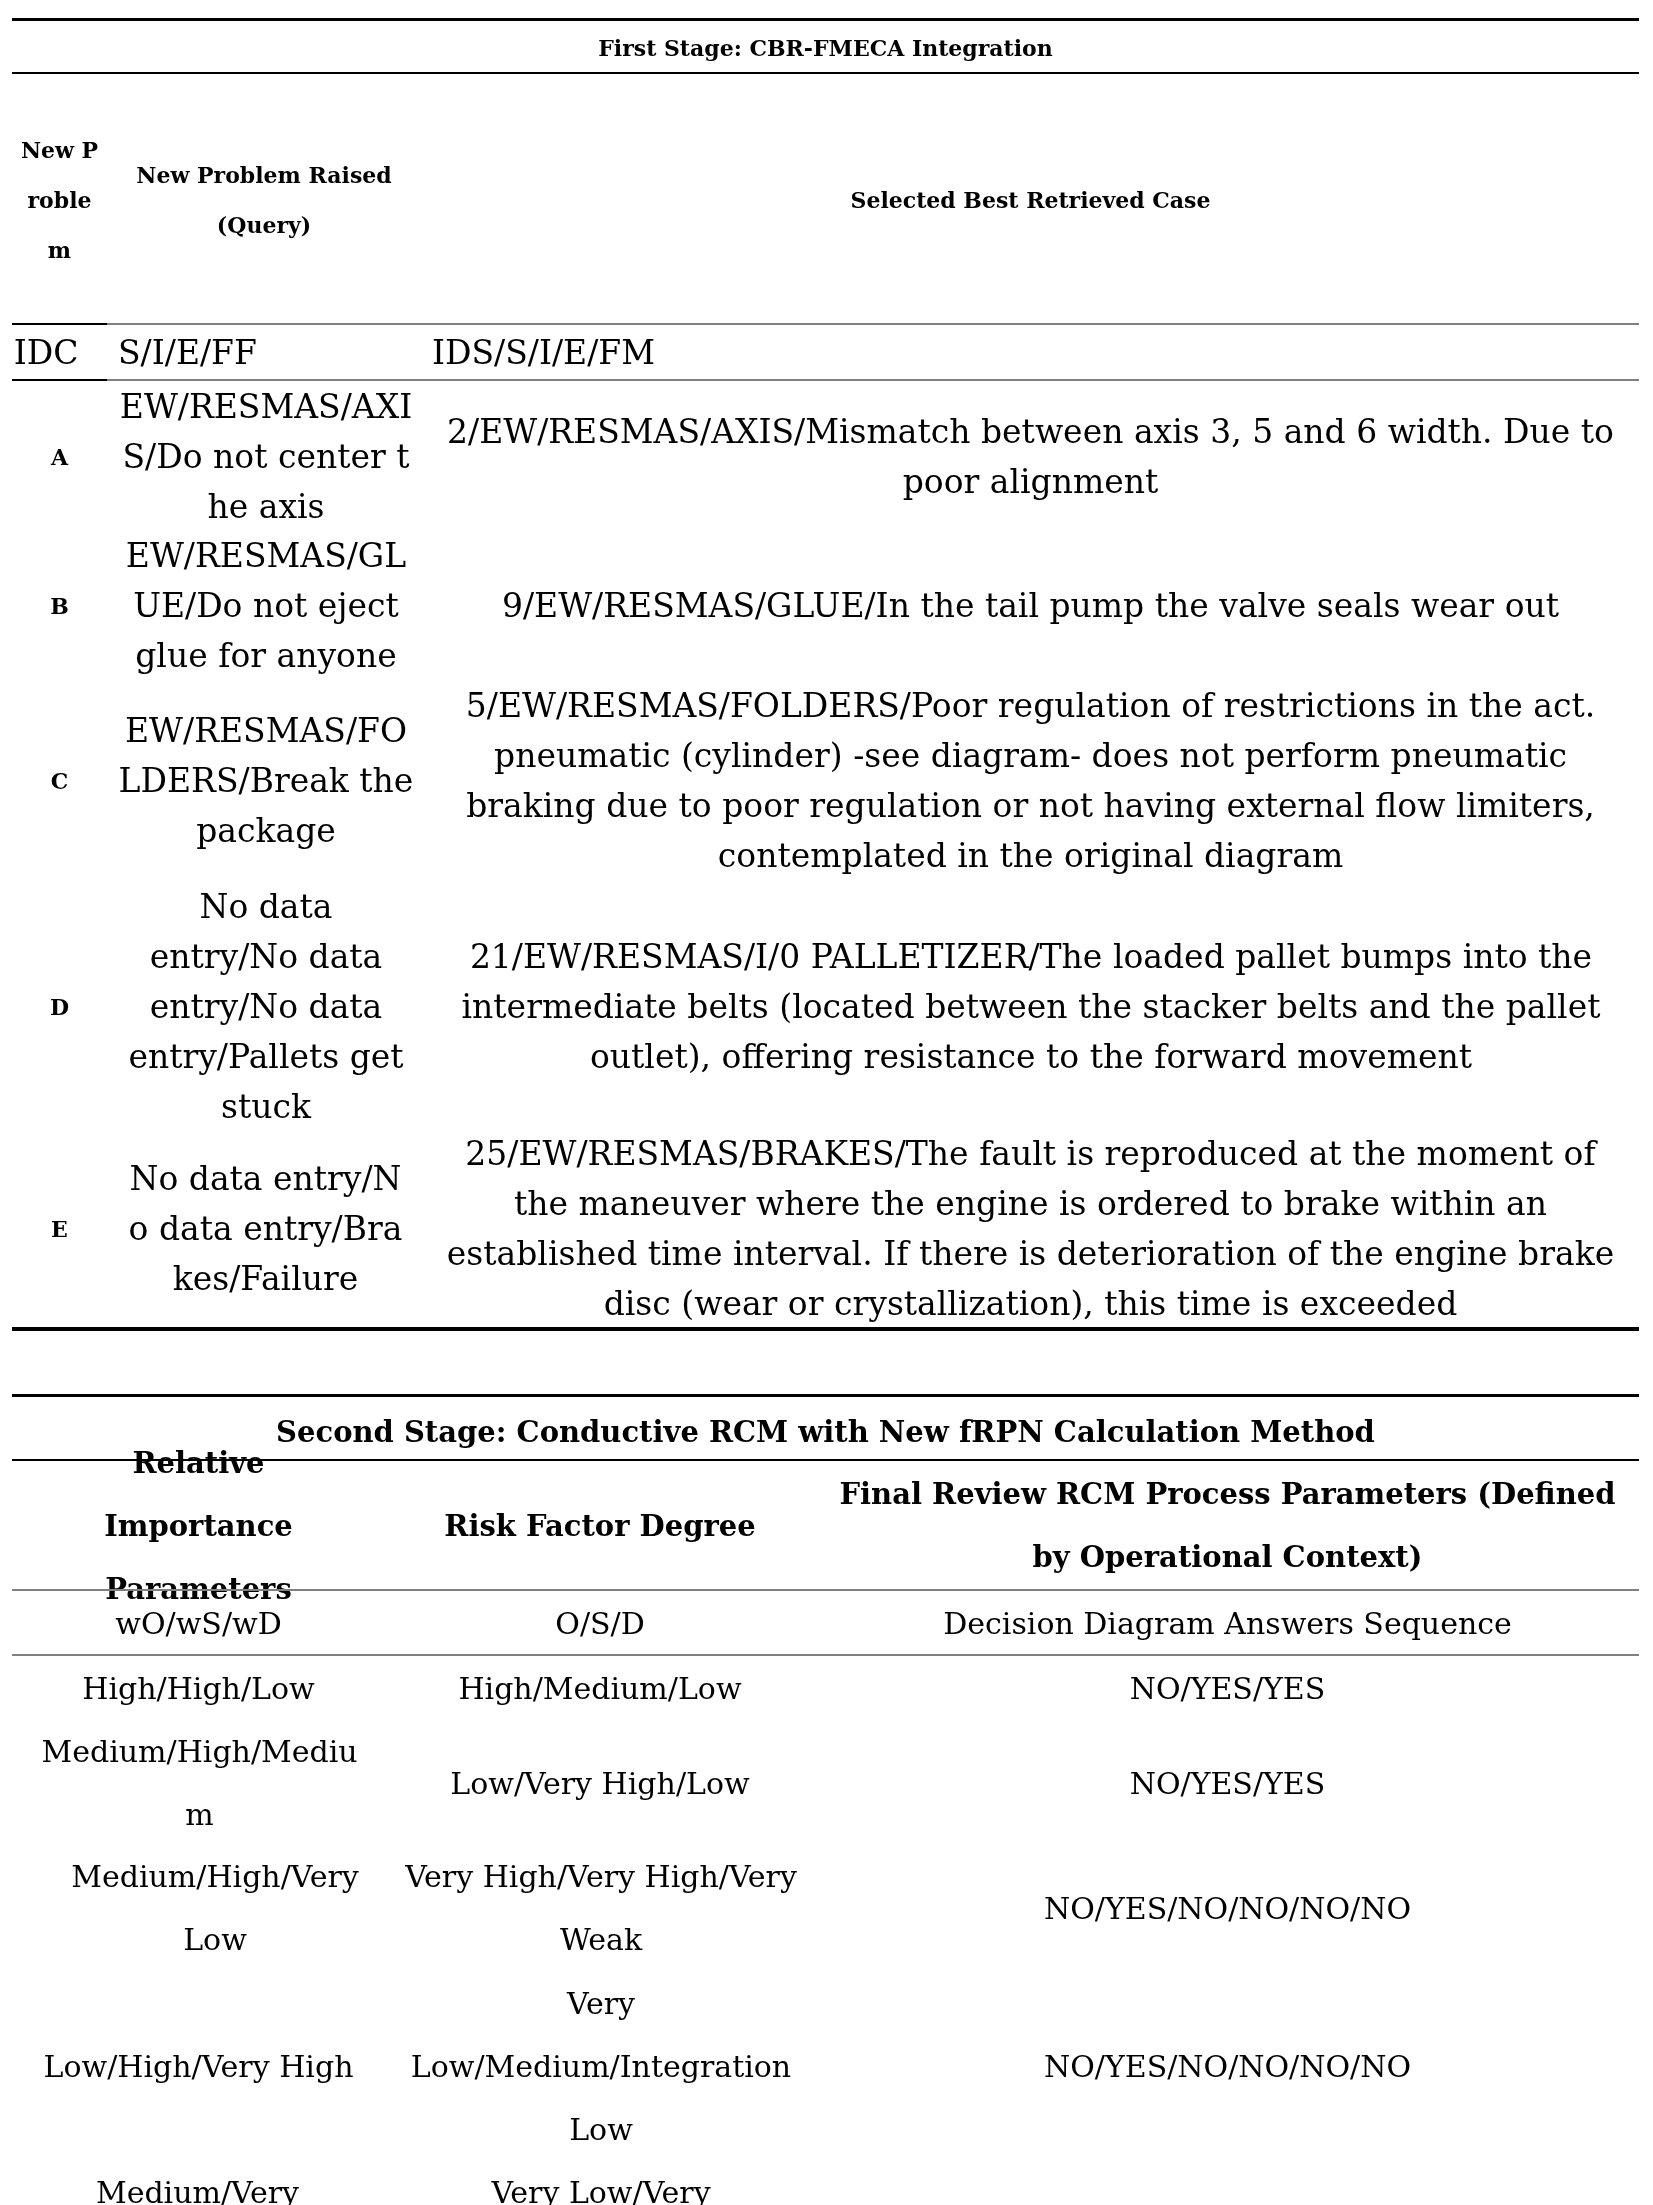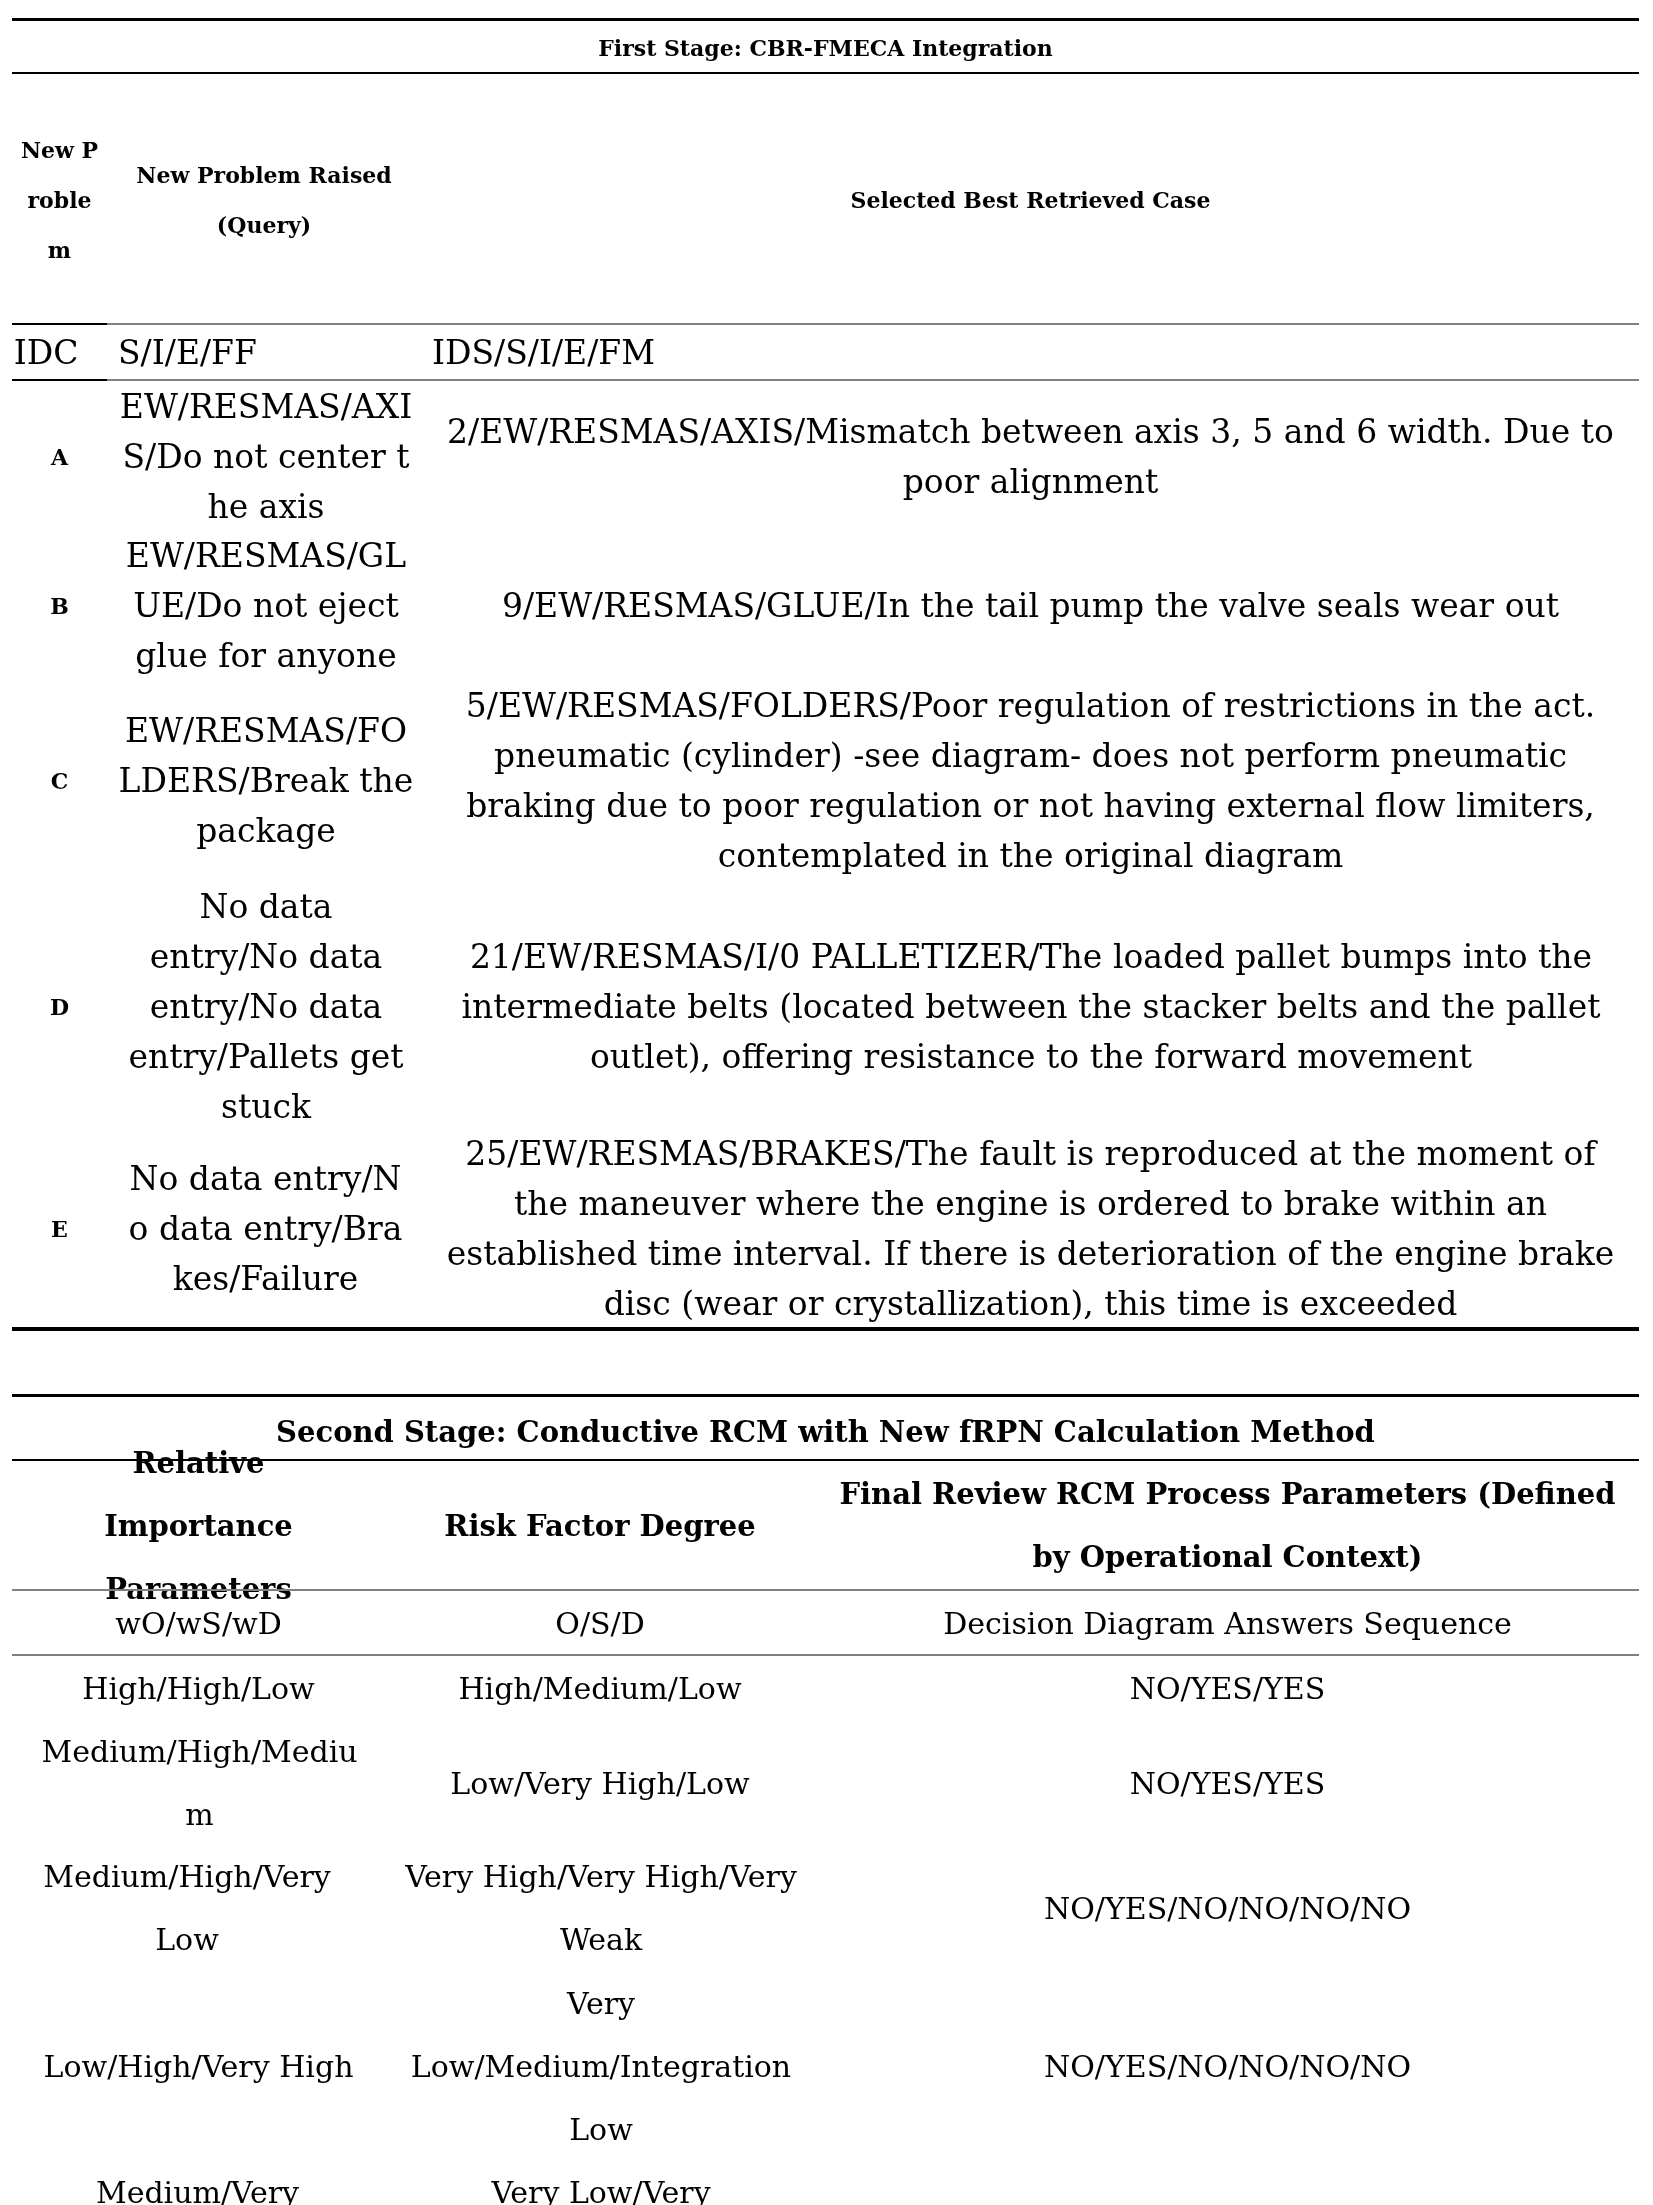--- a/index.html
+++ b/index.html
@@ -151,21 +151,21 @@
   <div class="cell t2 narrow" style="left:17.6px; top:335px; width:340px; height:126px;">
       <span>Medium/High/Medium</span>
     </div>
   <div class="cell t2" style="left:373px; top:335px; width:430px; height:126px;">
       <span>Low/Very High/Low</span>
     </div>
   <div class="cell t2" style="left:803px; top:335px; width:825px; height:126px;">
       <span>NO/YES/YES</span>
     </div>
 
-  <div class="cell t2" style="left:12px; top:460px; width:326px; height:126px;">
+  <div class="cell t2" style="left:40px; top:460px; width:326px; height:126px;">
       <span>Medium/High/Very Low</span>
     </div>
   <div class="cell t2" style="left:384px; top:460px; width:410px; height:126px;">
       <span>Very High/Very High/Very Weak</span>
     </div>
   <div class="cell t2" style="left:803px; top:460px; width:825px; height:126px;">
       <span>NO/YES/NO/NO/NO/NO</span>
     </div>
 
   <div class="cell t2" style="left:0; top:586px; width:373px; height:190px;">

